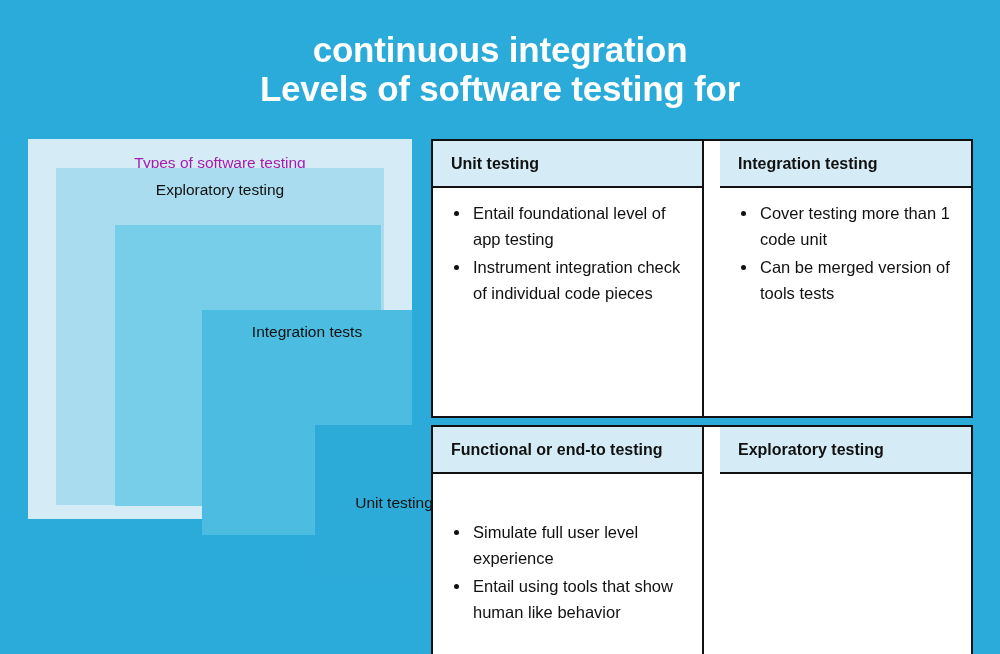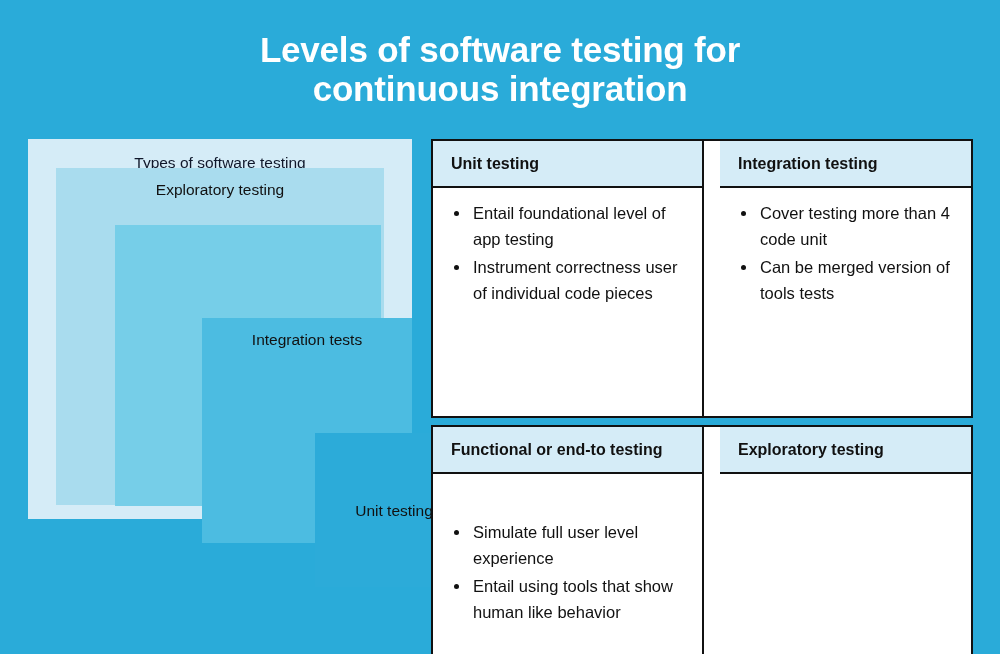--- a/index.html
+++ b/index.html
@@ -51,38 +51,38 @@
     left: 0;
     width: 100%;
     text-align: center;
   }
   
   #layer-1-label {
     position: absolute;
     left: 0; top: 15px; width: 100%;
     text-align: center;
     font-size: 15.5px;
-    color: #0f172a;
+    color: #a21caf;
   }
   #layer-2 {
     left: 28px; top: 29px;
     width: 328px; height: 337px;
     background: #a9dcee;
   }
   #layer-2 > .layer-label { top: 14px; }
 
   #layer-3 {
     left: 59px; top: 57px;
     width: 266px; height: 281px;
     background: #76cee8;
   }
   #layer-3 > .layer-label { top: 14px; }
 
   #layer-4 {
-    left: 87px; top: 93px;
+    left: 87px; top: 85px;
     width: 210px; height: 225px;
     background: #4cbce1;
   }
   #layer-4 > .layer-label { top: 14px; }
 
   #layer-5 {
     left: 113px; top: 115px;
     width: 158px; height: 154px;
     background: #2cabd9;
   }
@@ -139,22 +139,22 @@
     margin: 0 0 1px 0;
     padding-left: 2px;
   }
   .block-1 .tbody { height: 228px; }
   .block-2 .tbody { height: 203px; margin-top: 33px; }
 </style>
 </head>
 <body>
 
 <div class="title">
+  <span class="line">continuous integration</span>
   <span class="line">Levels of software testing for</span>
-  <span class="line">continuous integration</span>
 </div>
 
 <div class="diagram">
   <div id="layer-1-label">Types of software testing</div>
 
   <div class="layer" id="layer-2">
     <div class="layer-label">Exploratory testing</div>
 
     <div class="layer" id="layer-3">
 
@@ -170,29 +170,29 @@
 </div>
 
 <div class="table">
 
   <div class="table-block block-1">
     <div class="tcol">
       <div class="thead">Unit testing</div>
       <div class="tbody">
         <ul class="bullets">
           <li>Entail foundational level of app testing</li>
-          <li>Instrument correctness user of individual code pieces</li>
+          <li>Instrument integration check of individual code pieces</li>
         </ul>
       </div>
     </div>
     <div class="tcol">
       <div class="thead">Integration testing</div>
       <div class="tbody">
         <ul class="bullets">
-          <li>Cover testing more than 4 code unit</li>
+          <li>Cover testing more than 1 code unit</li>
           <li>Can be merged version of tools tests</li>
         </ul>
       </div>
     </div>
   </div>
 
   <div class="table-block block-2">
     <div class="tcol">
       <div class="thead">Functional or end-to testing</div>
       <div class="tbody">

